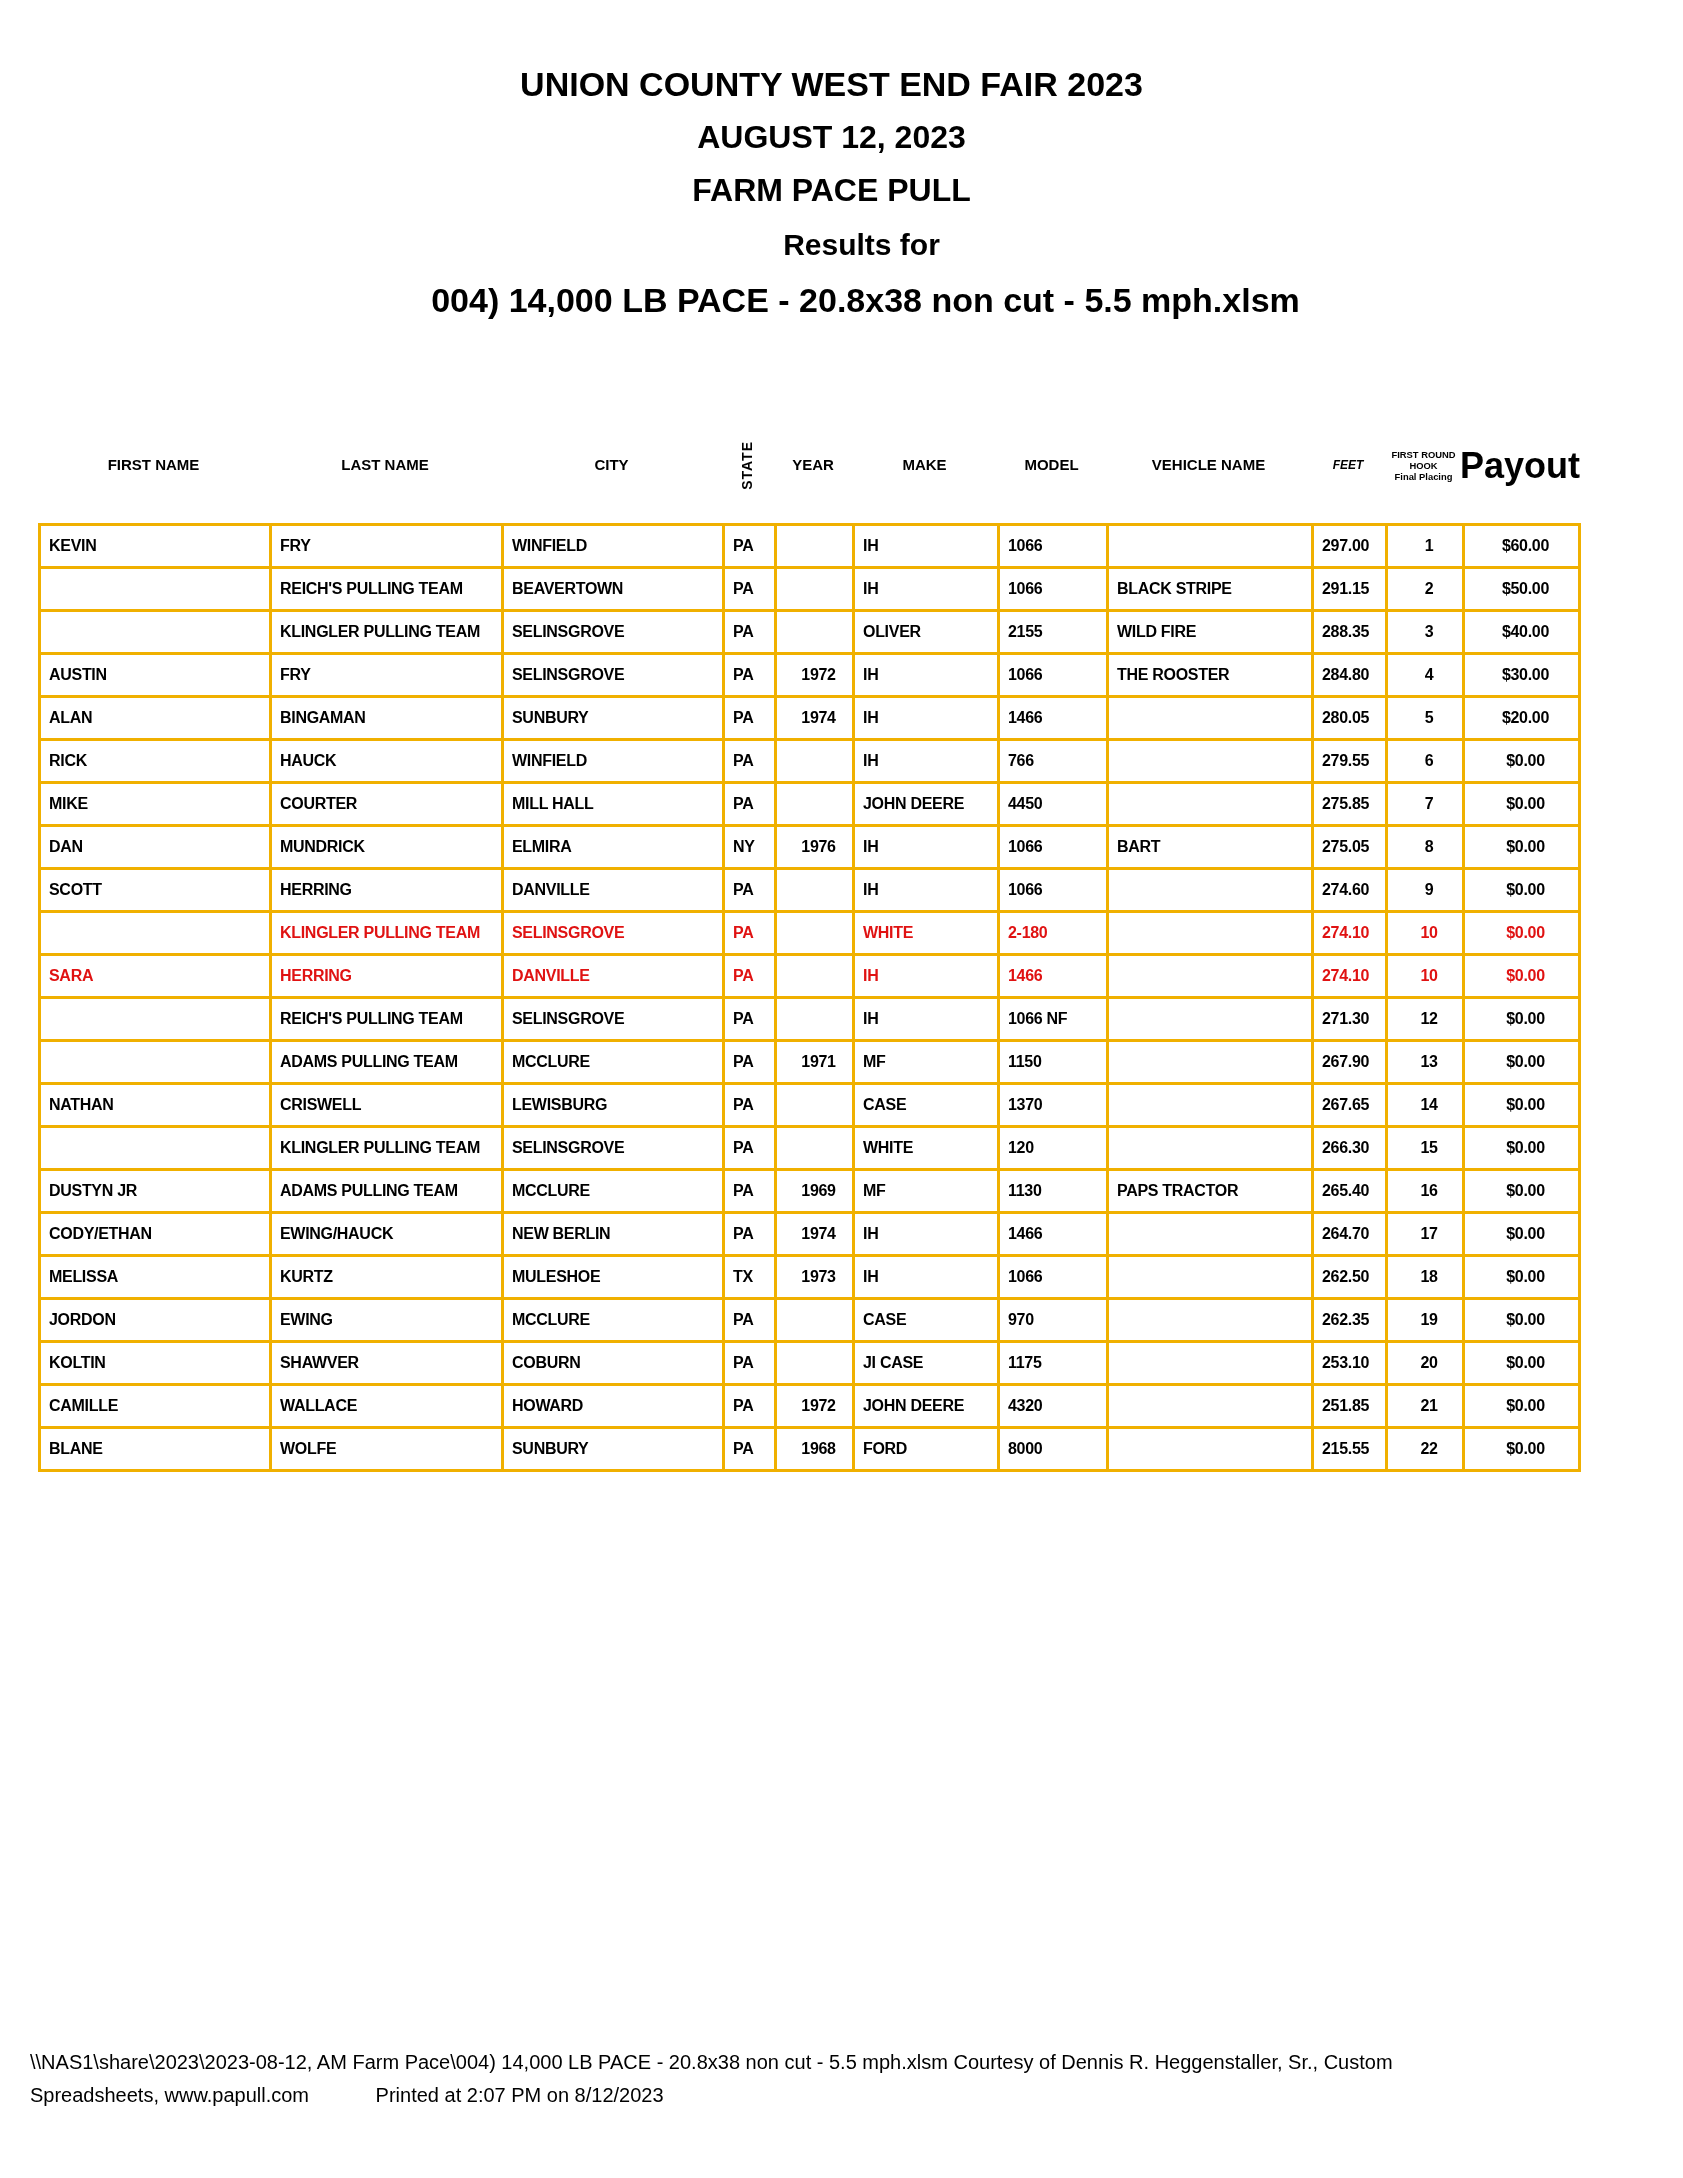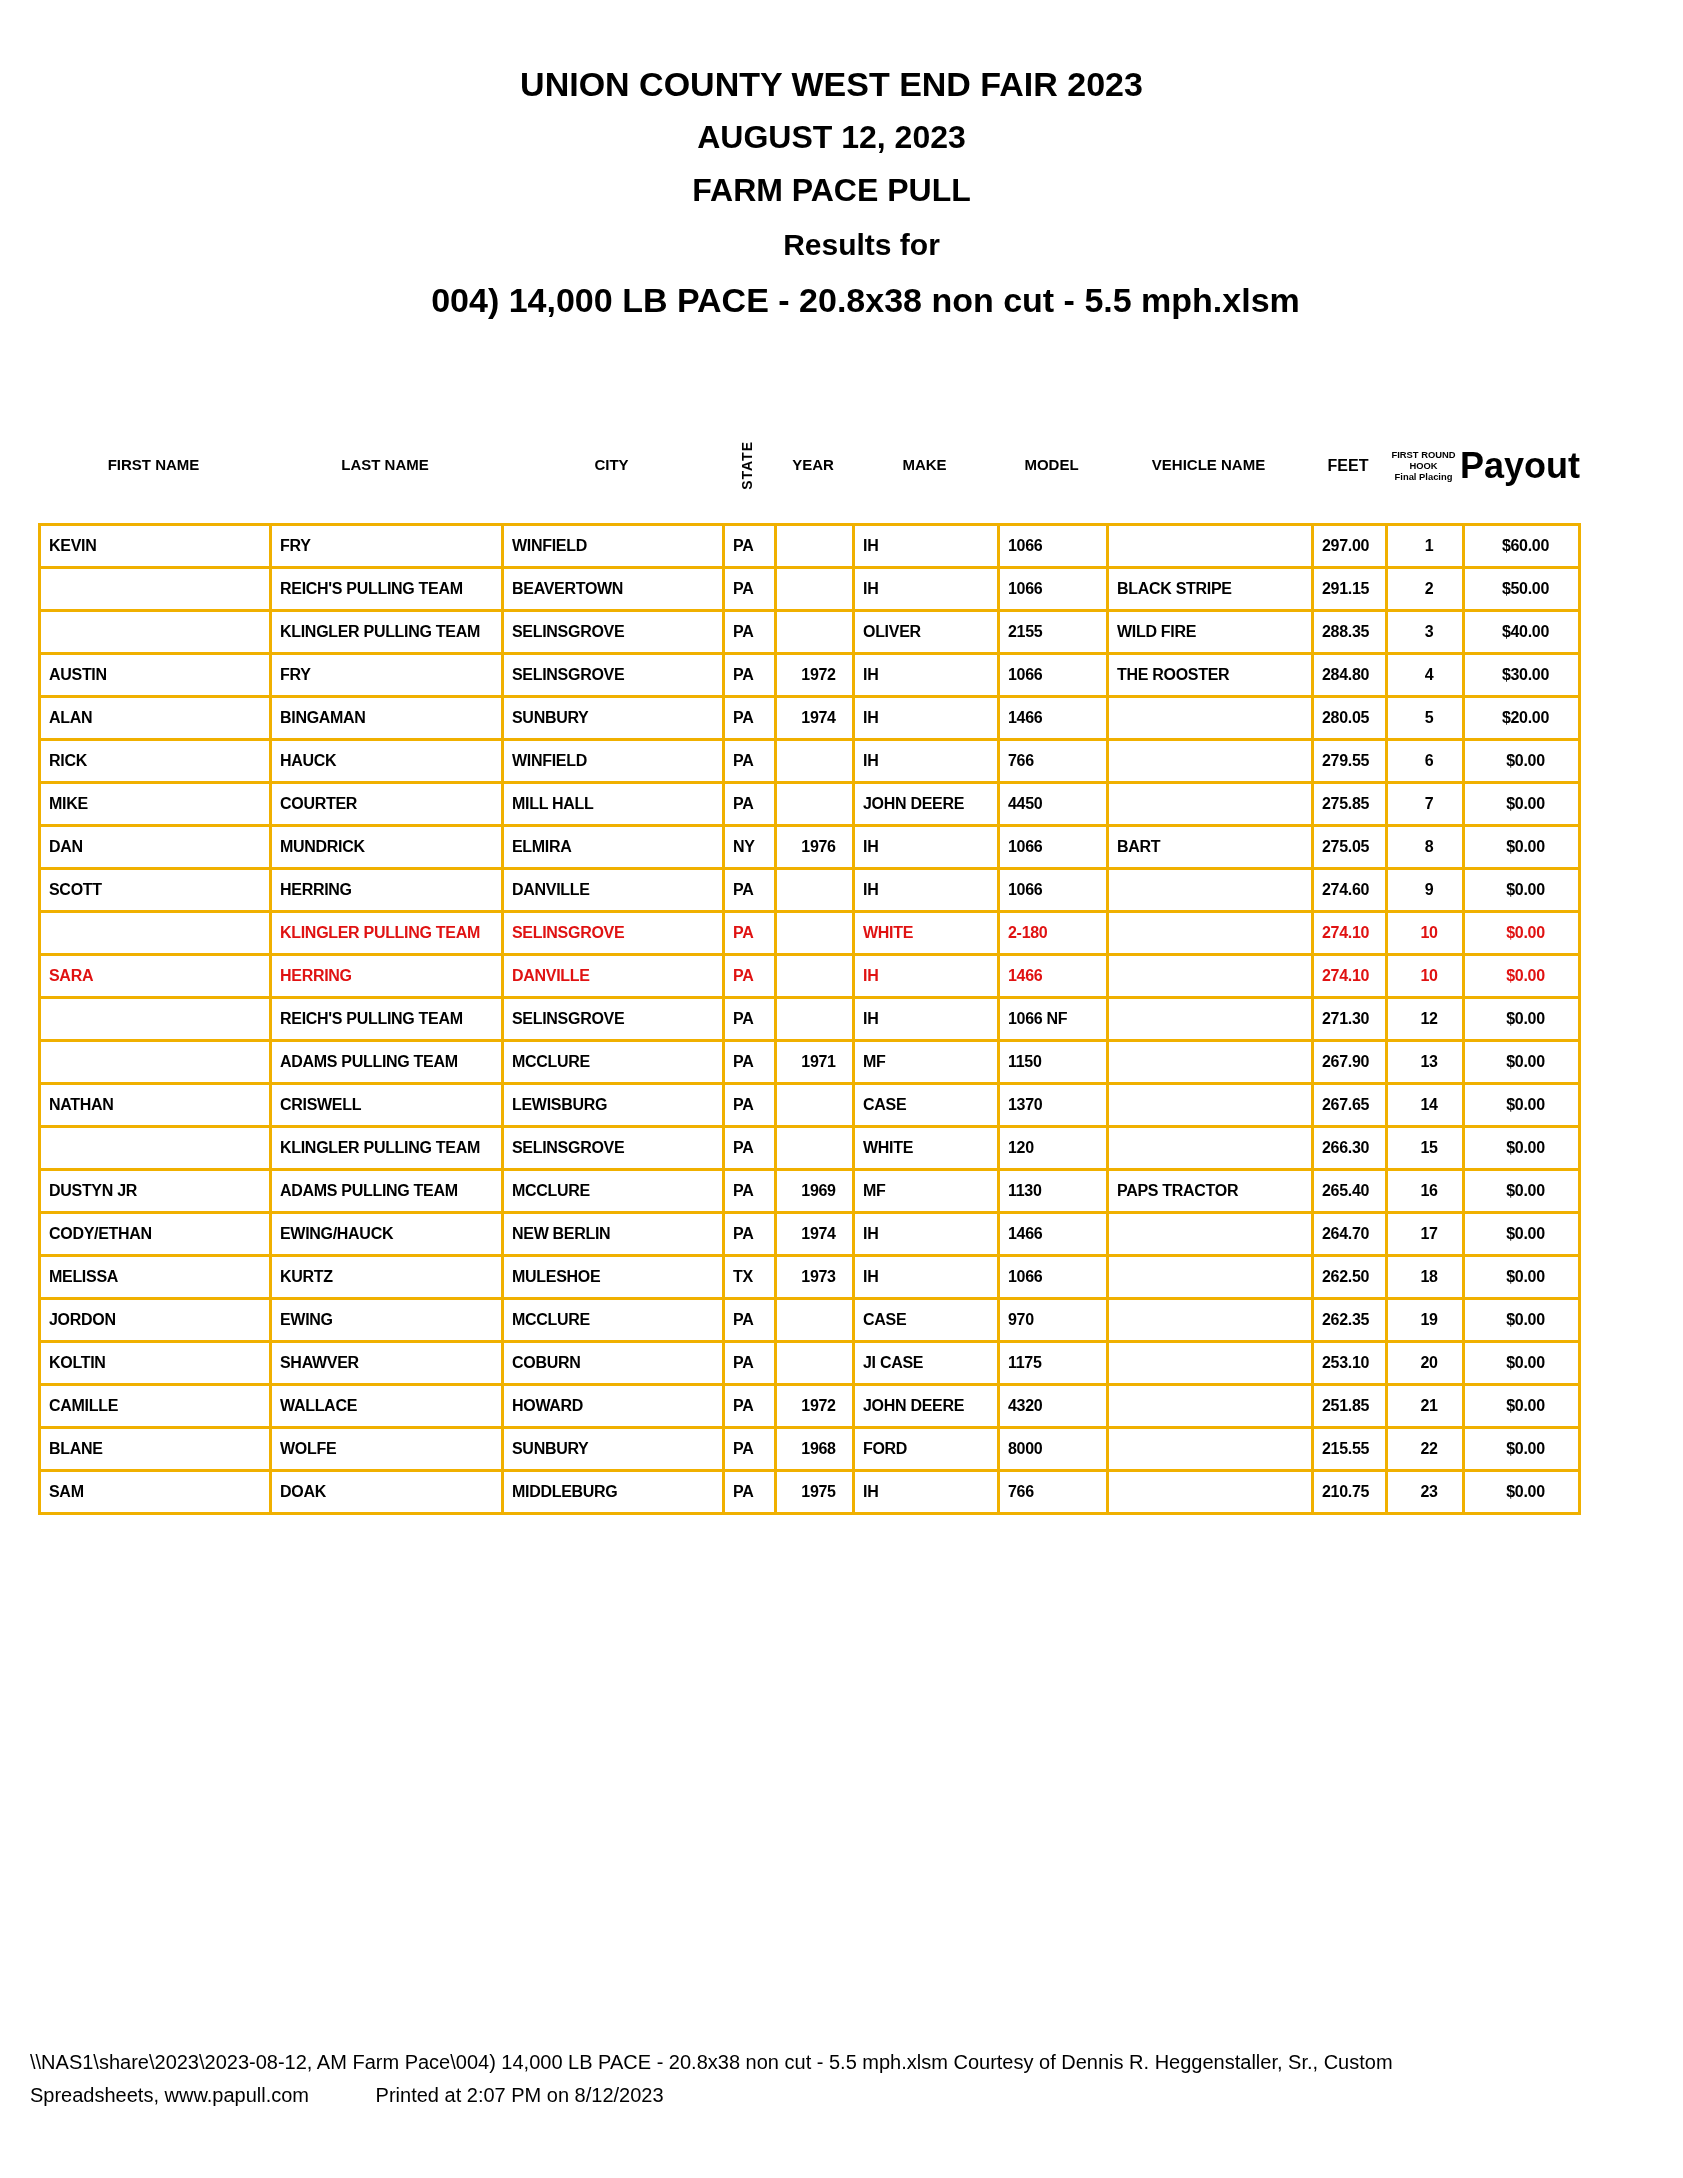--- a/index.html
+++ b/index.html
@@ -31,21 +31,21 @@
     align-items:center;
   }
   .col-headers .hcell{
     display:flex;align-items:center;justify-content:center;
     font-weight:bold;font-size:15px;text-align:center;line-height:1.1;
   }
   .hcell.state-rot{
     writing-mode:vertical-rl;transform:rotate(180deg);
     justify-self:center;font-size:14px;letter-spacing:1px;
   }
-  .hcell.feet-h{font-size:16px;}
+  .hcell.feet-h{font-size:12px;font-style:italic;}
   .hcell.hook-h{flex-direction:column;font-size:9.4px;line-height:11px;}
   .hcell.payout-h{font-size:36px;}
 
   
   table.results{
     position:absolute;left:38px;top:523px;
     border-collapse:collapse;table-layout:fixed;
     width:1542px;
     border-radius:6px;
   }
@@ -390,33 +390,20 @@
         <td class="c-city">SUNBURY</td>
         <td class="c-state">PA</td>
         <td class="c-year">1968</td>
         <td class="c-make">FORD</td>
         <td class="c-model">8000</td>
         <td class="c-vehicle"></td>
         <td class="c-feet">215.55</td>
         <td class="c-hook">22</td>
         <td class="c-payout">$0.00</td>
       </tr>
-      <tr>
-        <td class="c-first">SAM</td>
-        <td class="c-last">DOAK</td>
-        <td class="c-city">MIDDLEBURG</td>
-        <td class="c-state">PA</td>
-        <td class="c-year">1975</td>
-        <td class="c-make">IH</td>
-        <td class="c-model">766</td>
-        <td class="c-vehicle"></td>
-        <td class="c-feet">210.75</td>
-        <td class="c-hook">23</td>
-        <td class="c-payout">$0.00</td>
-      </tr>
     </tbody>
 </table>
 
 <div id="f1" class="footer">\\NAS1\share\2023\2023-08-12, AM Farm Pace\004) 14,000 LB PACE - 20.8x38 non cut - 5.5 mph.xlsm  Courtesy of Dennis R. Heggenstaller, Sr., Custom</div>
 <div id="f2" class="footer">
   <span>Spreadsheets, www.papull.com</span>
   <span class="printed">Printed at 2:07 PM on 8/12/2023</span>
 </div>
 
 

